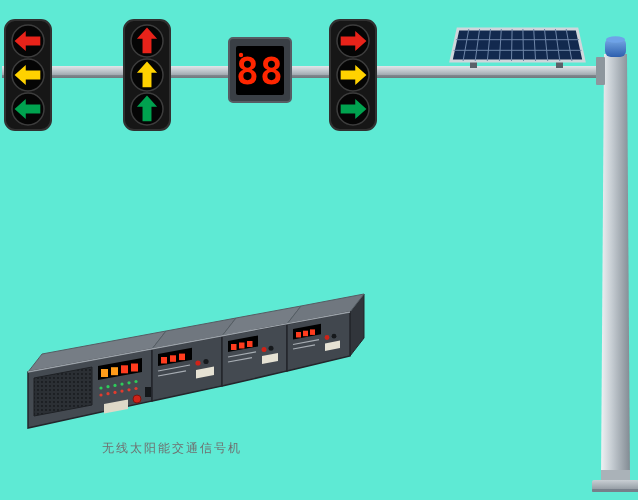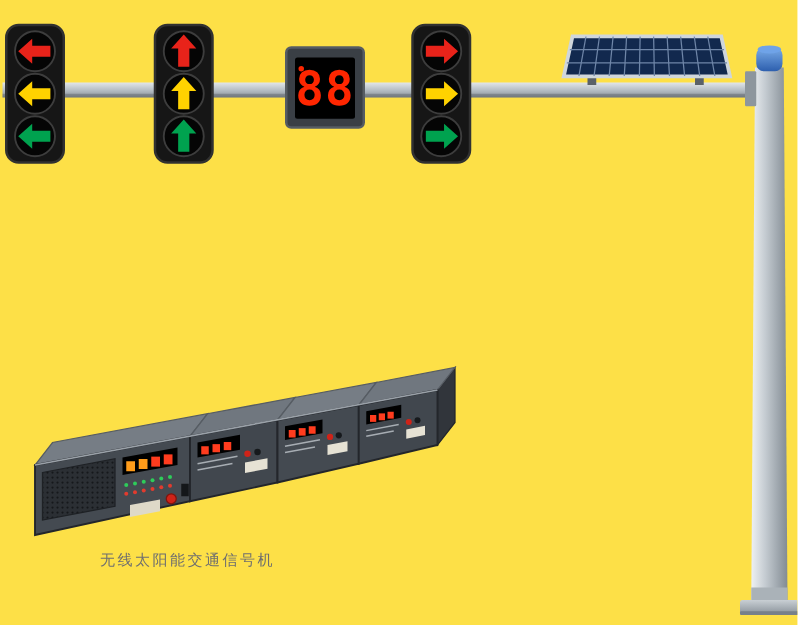--- a/index.html
+++ b/index.html
@@ -1,27 +1,27 @@
 <!DOCTYPE html>
 <html><head>
 <meta charset="utf-8">
 <style>
   html, body { margin: 0; padding: 0; background: #ffffff; }
   .stage {
     position: relative;
     width: 638px;
     height: 500px;
-    background: #fde047;
+    background: #5eead4;
     overflow: hidden;
     font-family: "DejaVu Sans", sans-serif;
   }
   .stage svg { position: absolute; left: 0; top: 0; }
   .caption {
     position: absolute;
-    left: 80px;
+    left: 102px;
     top: 440px;
     font-size: 12px;
     color: #6f6f6f;
     letter-spacing: 2px;
     font-family: "DejaVu Sans", sans-serif;
   }
   .digits {
     font-family: "DejaVu Sans Mono", monospace;
     font-weight: bold;
     font-size: 38px;

